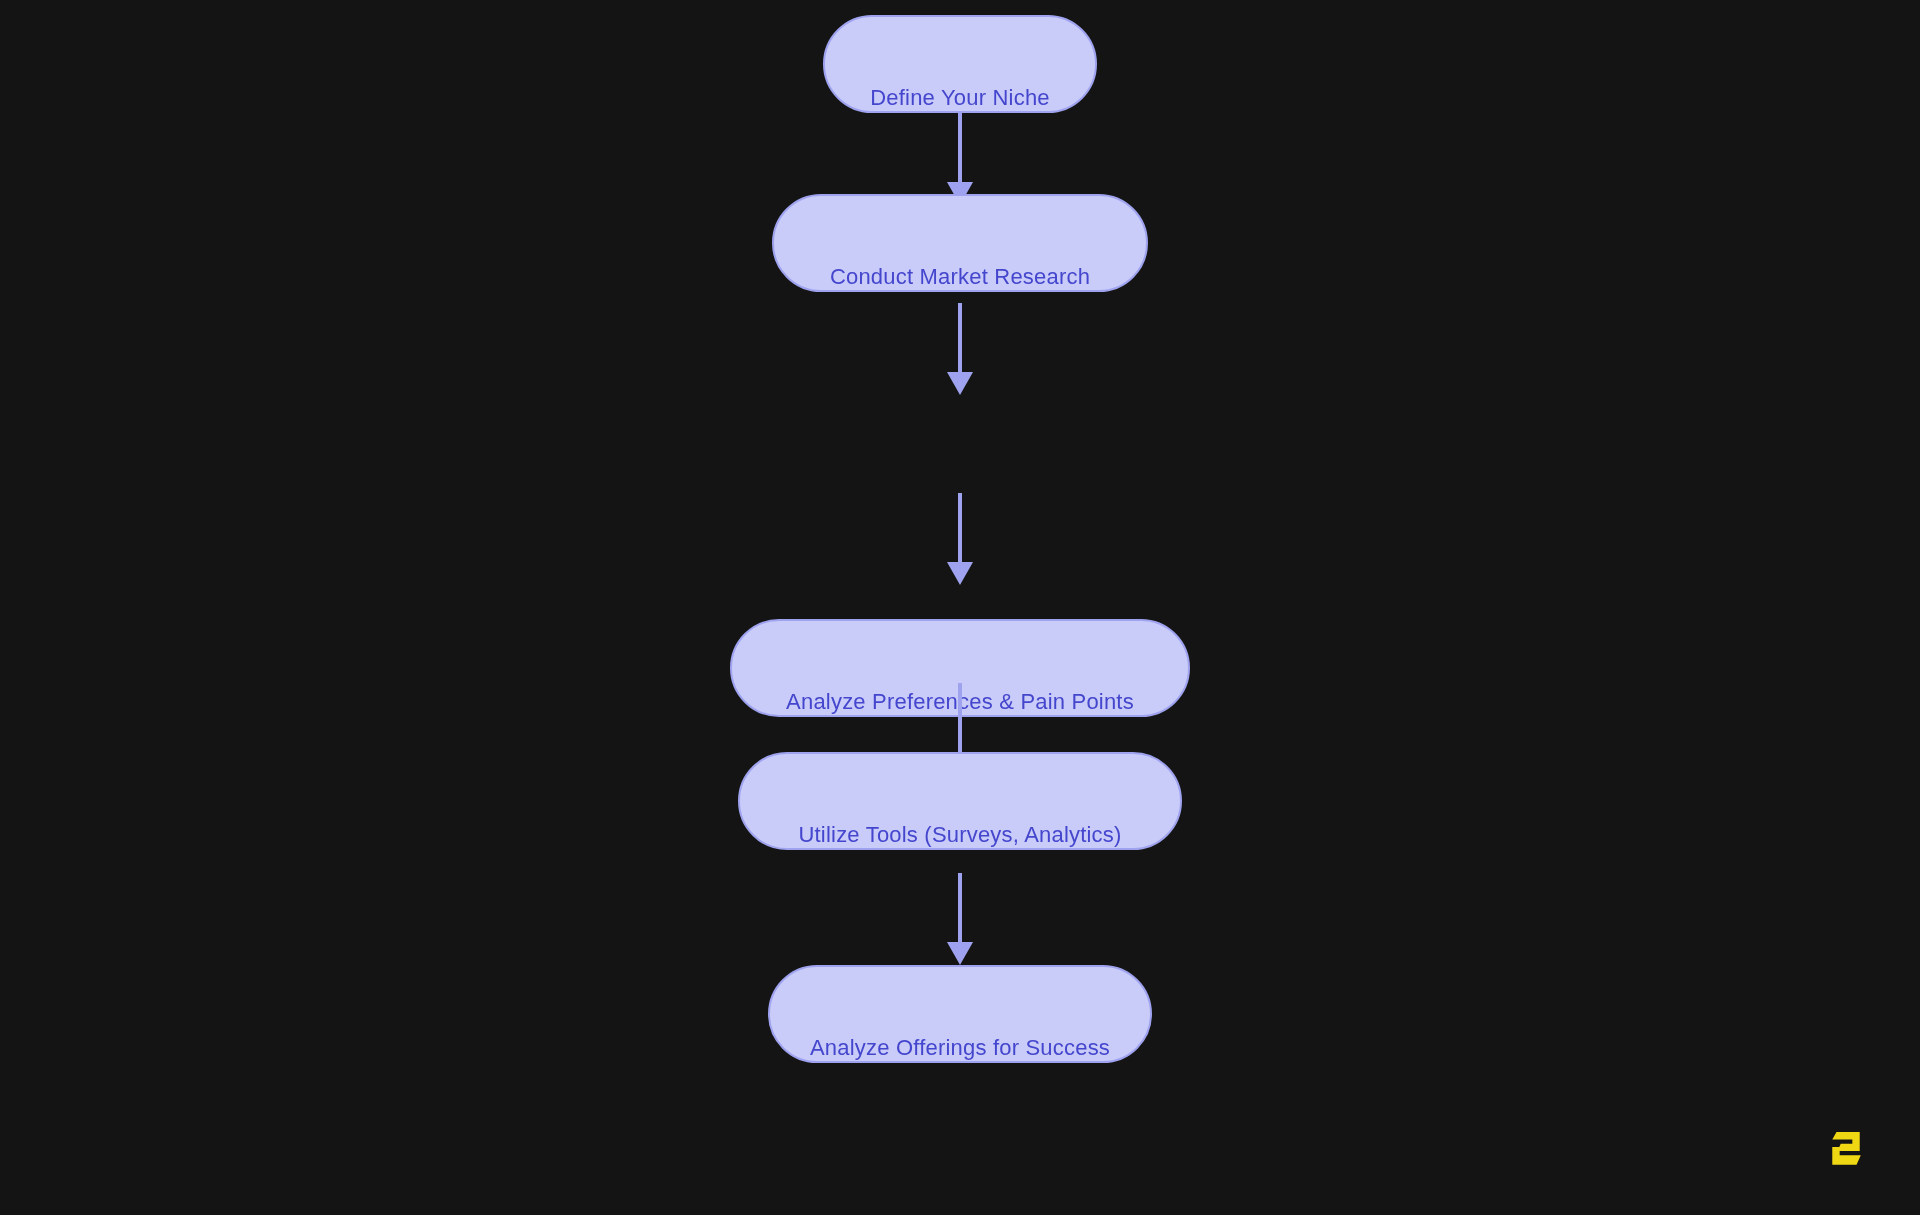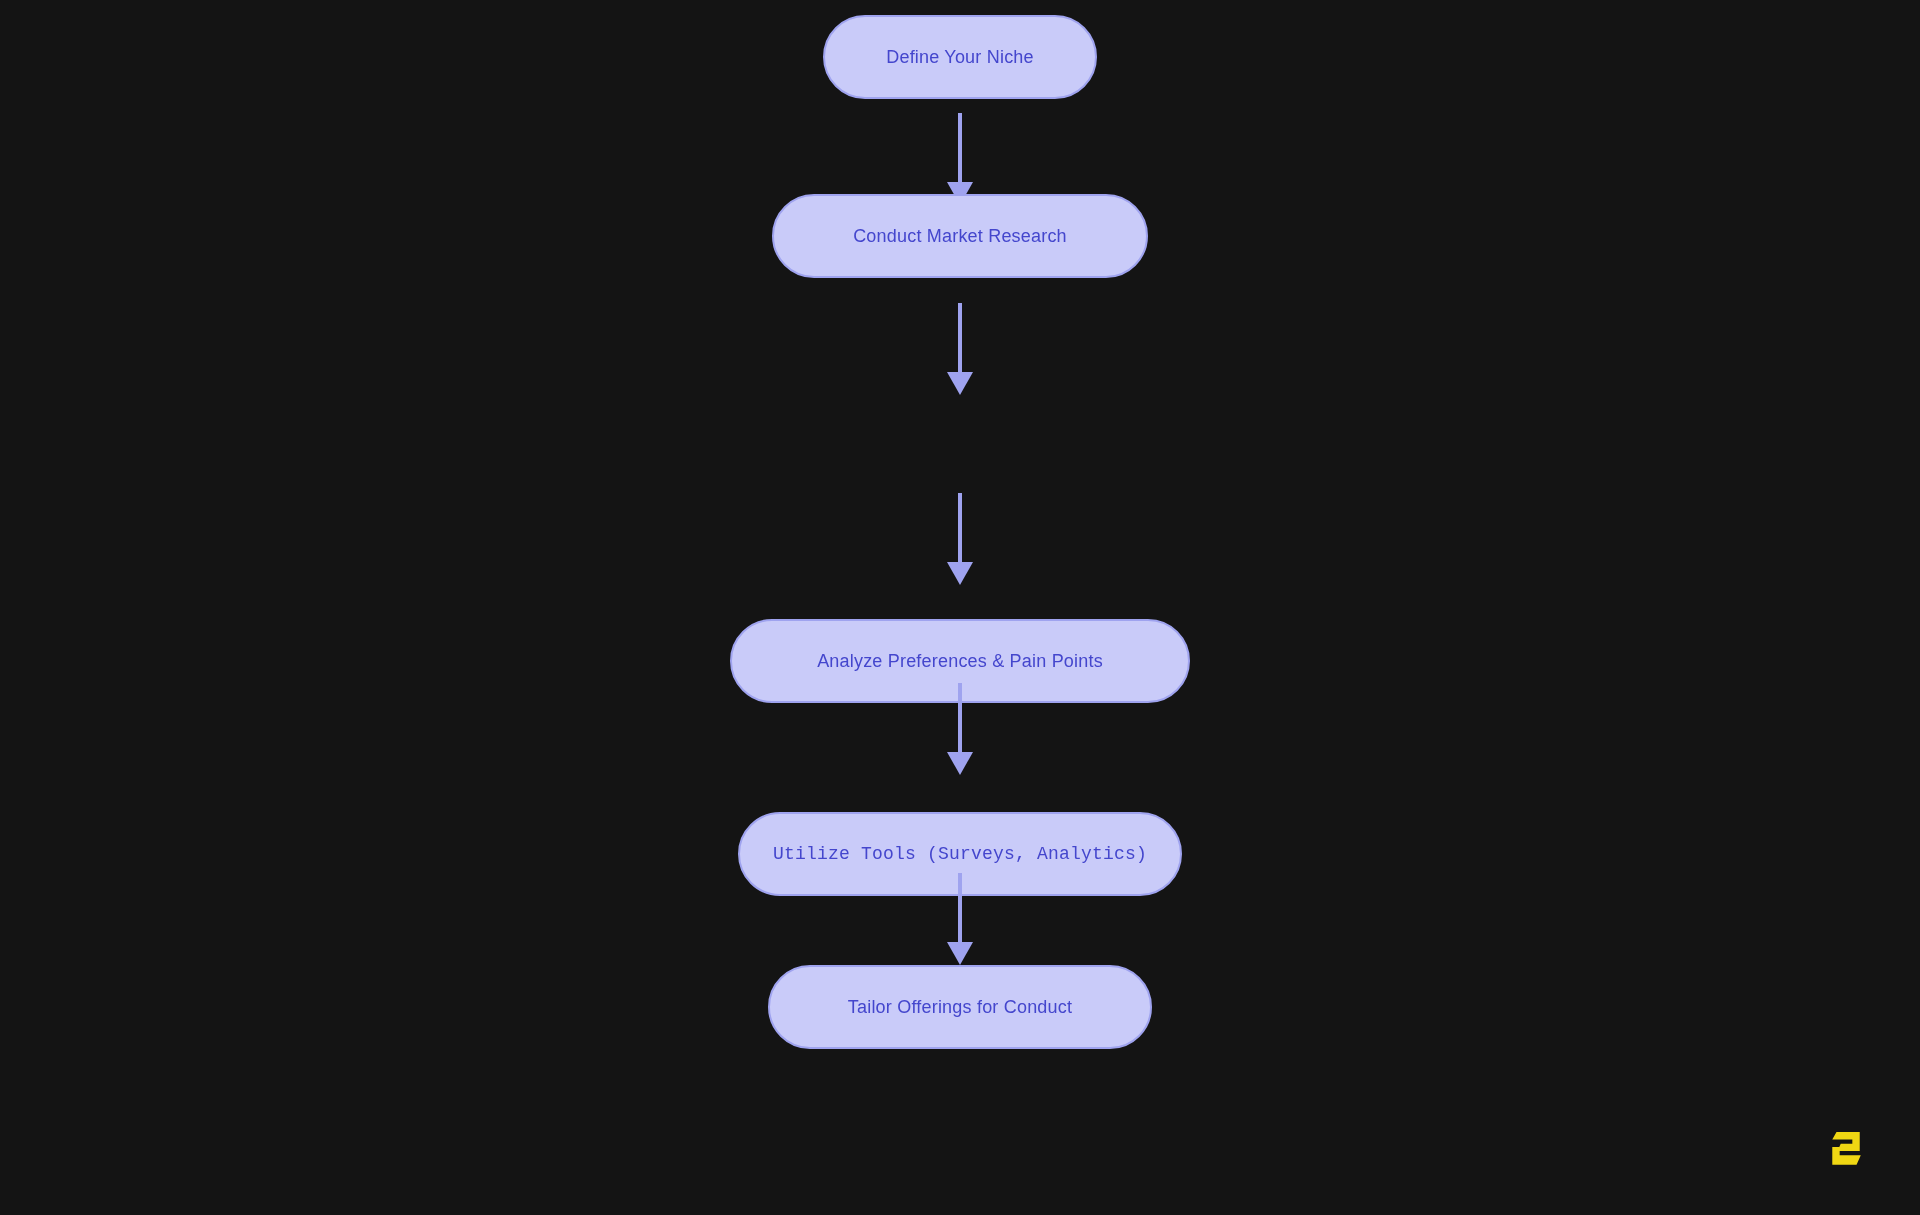--- a/index.html
+++ b/index.html
@@ -6,38 +6,38 @@
   .canvas {
     position: relative;
     width: 1920px;
     height: 1215px;
     background: var(--background, #141414);
     overflow: hidden;
     font-family: "Liberation Sans", sans-serif;
   }
   .node {
     position: absolute;
-    height: 84px;
+    height: 98px;
     box-sizing: border-box;
     border-radius: 49px;
     background: var(--node-fill, #c9cbf9);
     border: 2px solid var(--node-border, #9fa3ef);
     color: var(--node-text, #4446cd);
     display: flex;
-    align-items: center;
+    align-items: flex-end;
     justify-content: center;
-    font-size: 18px;
+    font-size: 22px;
     letter-spacing: 0.2px;
   }
   .node span { white-space: nowrap; }
   .n1 { top: 15px;  left: 823px; width: 274px; }
   .n2 { top: 194px; left: 772px; width: 376px; }
   .n3 { top: 395px; left: 738px; width: 444px; }
   .n4 { top: 585px; left: 730px; width: 460px; margin-top: 34px; }
-  .n5 { top: 812px; left: 738px; width: 444px; font-family: Liberation Mono, monospace; }
+  .n5 { top: 752px; left: 738px; width: 444px; }
   .n6 { top: 965px; left: 768px; width: 384px; }
 
   .arrow { position: absolute; left: 947px; width: 26px; }
   .a1 { top: 113px; height: 92px; }
   .a2 { top: 303px; height: 92px; }
   .a3 { top: 493px; height: 92px; }
   .a4 { top: 683px; height: 92px; }
   .a5 { top: 873px; height: 92px; }
   .arrow .shaft {
     position: absolute; left: 11px; top: 0; bottom: 21px; width: 4px;
@@ -95,21 +95,21 @@
   <div class="node n5">
     <span>Utilize Tools (Surveys, Analytics)</span>
   </div>
 
   <div class="arrow a5">
     <div class="shaft"></div>
     <div class="head"></div>
   </div>
 
   <div class="node n6">
-    <span>Tailor Offerings for Conduct</span>
+    <span>Analyze Offerings for Success</span>
   </div>
 
   <div class="logo">
     <svg viewBox="0 0 36 36" xmlns="http://www.w3.org/2000/svg" aria-hidden="true">
       <path d="M9 2 L31 2 L31 20 L10 20 L13 13 L24 13 L24 9 L5 9 Z"></path>
       <path d="M5 16 L12 16 L12 24 L32 24 L28 33 L5 33 Z"></path>
     </svg>
   </div>
 
 </div>

